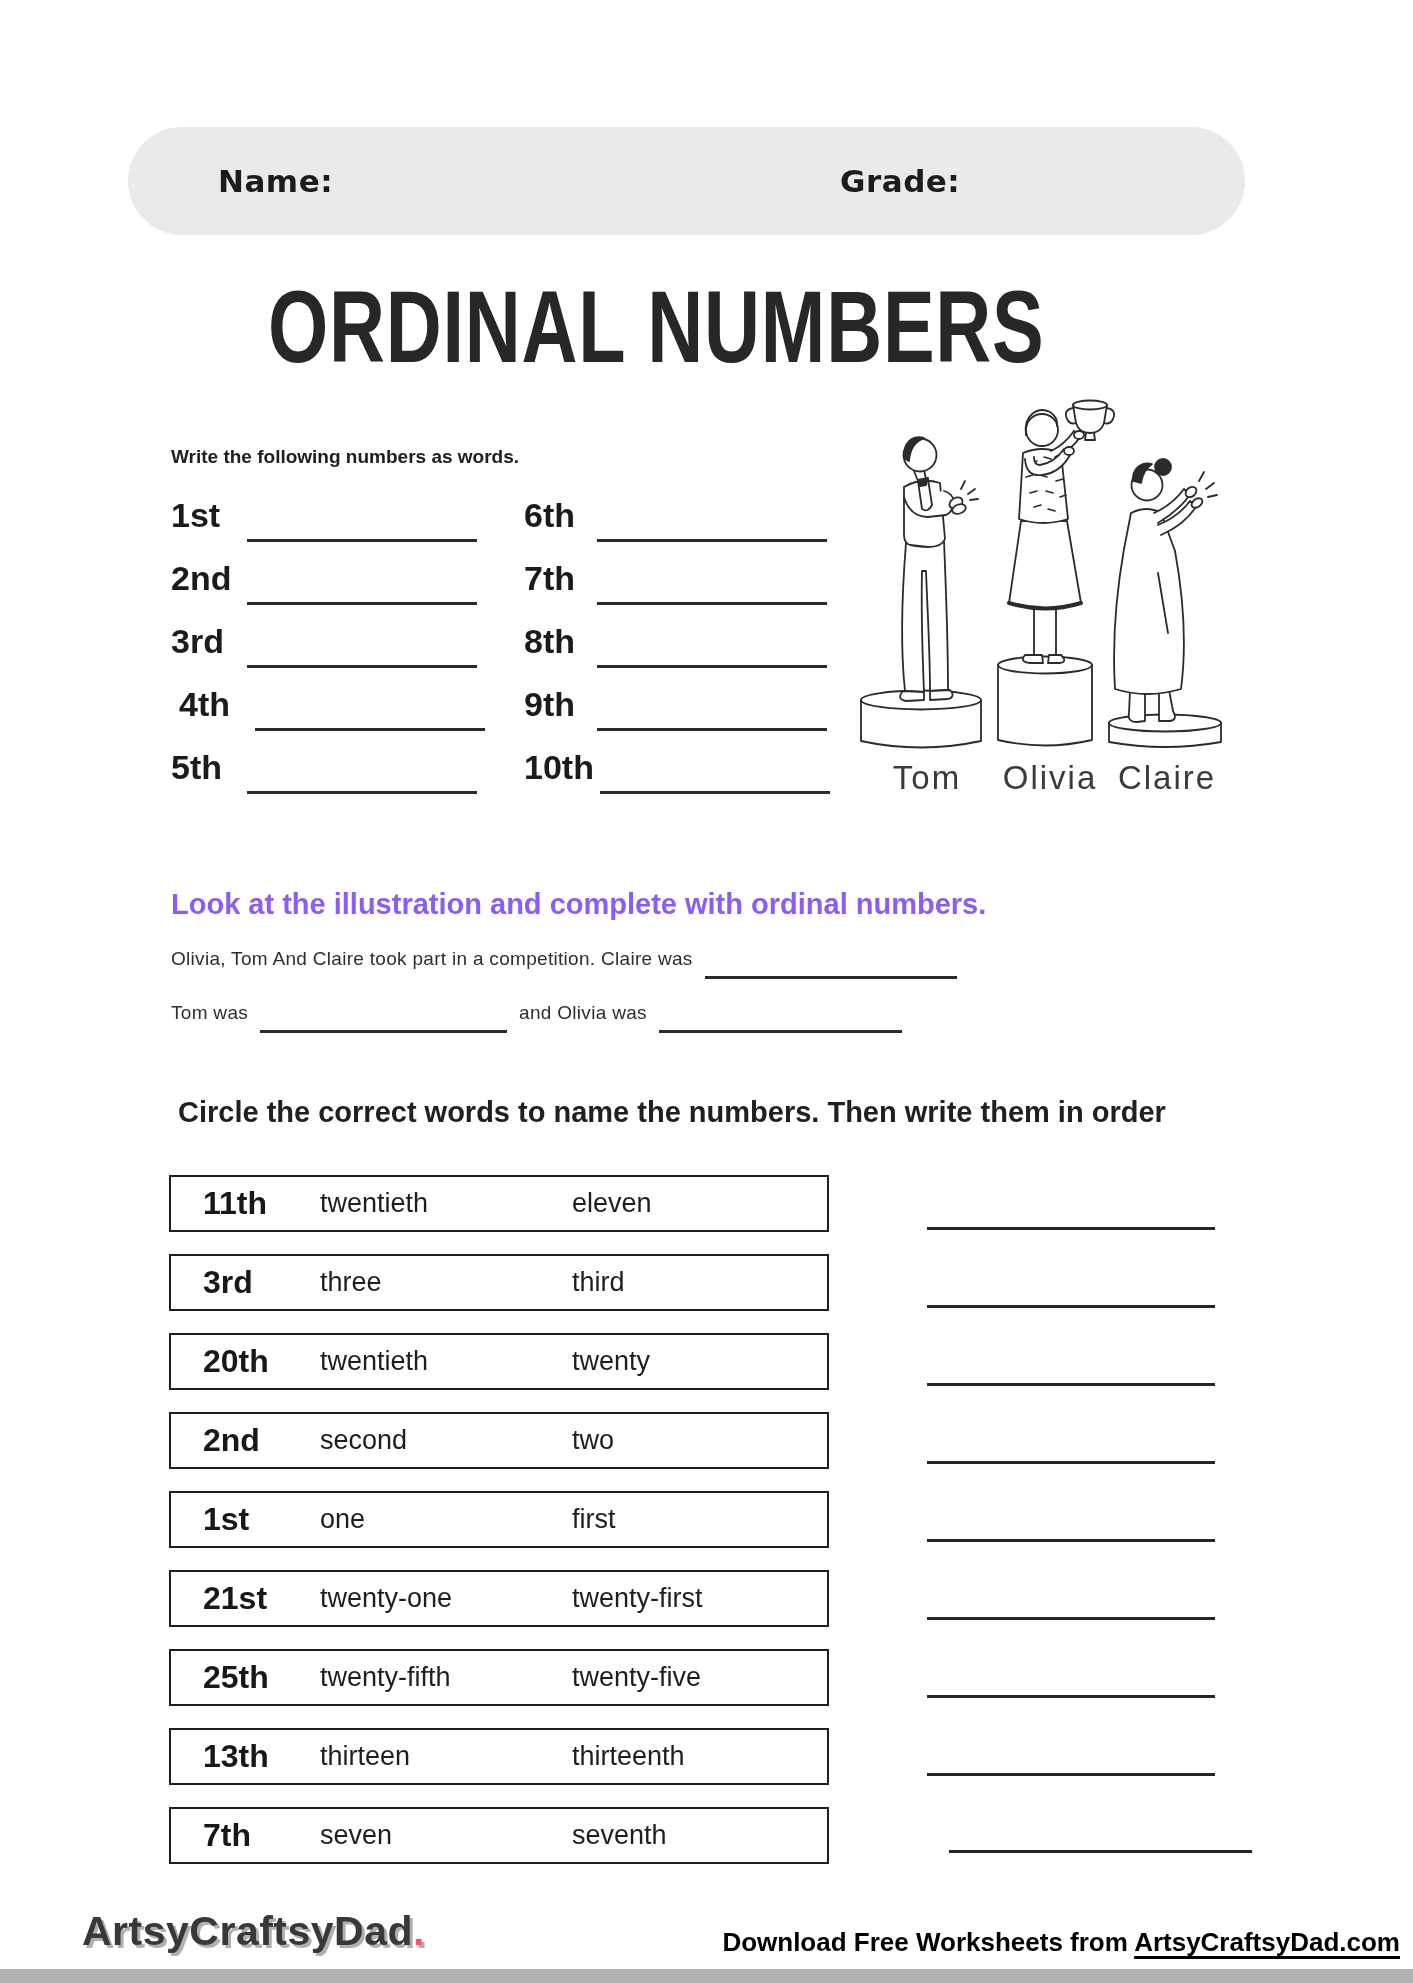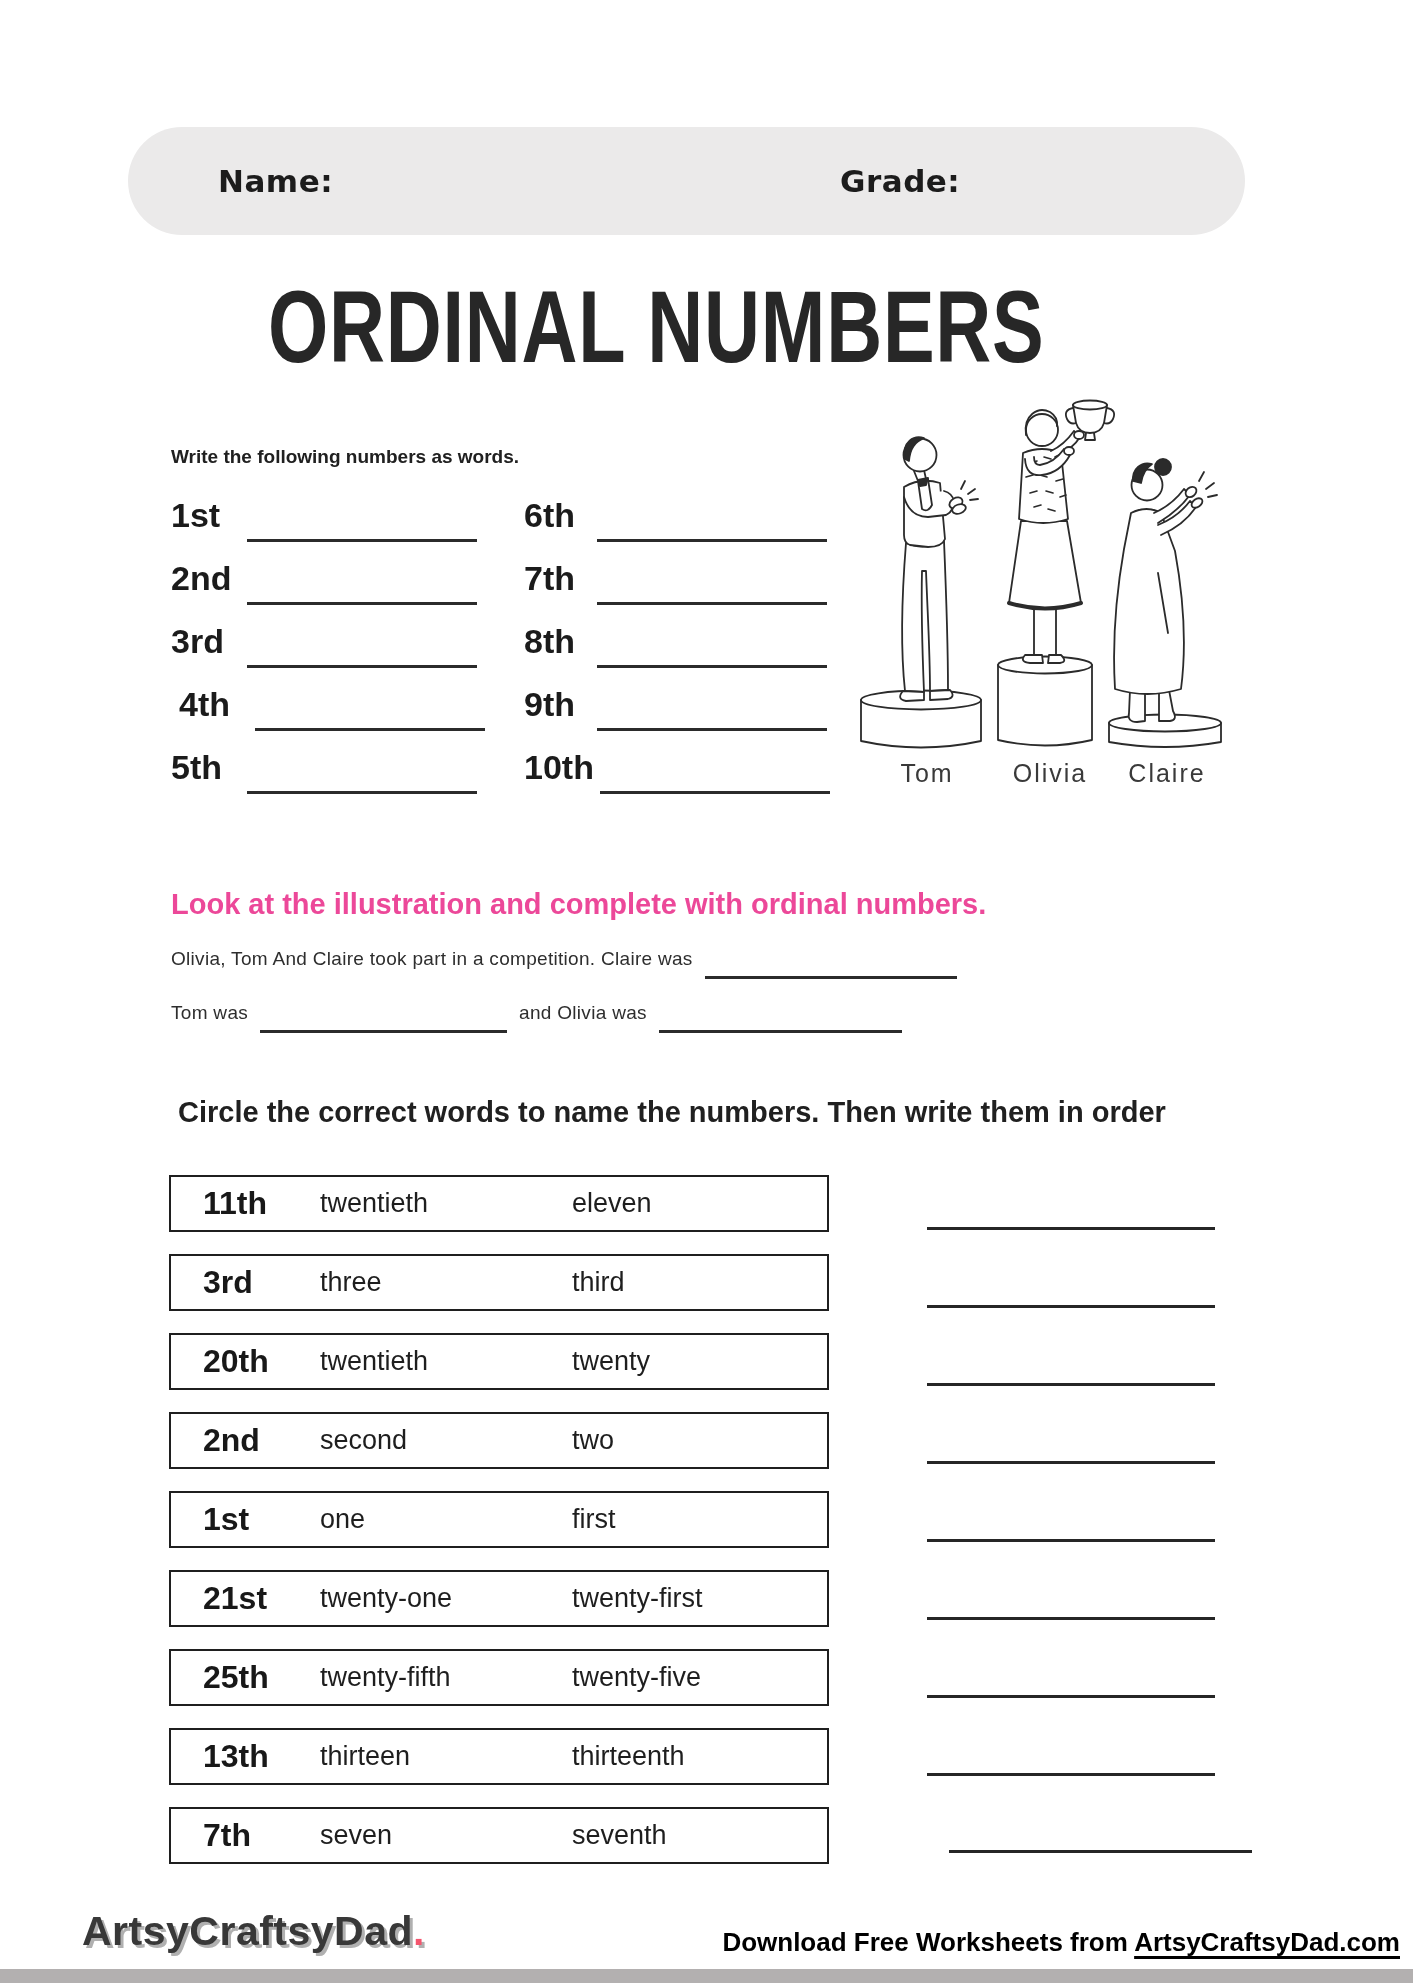--- a/index.html
+++ b/index.html
@@ -23,24 +23,24 @@
   .s1-row{position:absolute;height:46px;display:flex;align-items:flex-end;}
   .s1-row.col-l{left:171px;}
   .s1-row.col-r{left:524px;}
   .s1-label{font-size:34px;font-weight:700;color:#1b1b1b;line-height:1;margin-right:6px;}
   .col-l .s1-label{min-width:70px;}
   .col-r .s1-label{min-width:67px;}
   .s1-line{flex:none;width:230px;border-bottom:3px solid #2b2b2b;margin-bottom:-10px;}
   
   .illustration{position:absolute;left:858px;top:393px;width:410px;height:412px;}
   .illustration svg{position:absolute;left:0;top:0;}
-  .podium-name{position:absolute;top:366px;transform:translateX(-50%);font-size:25px;
+  .podium-name{position:absolute;top:366px;transform:translateX(-50%);font-size:33px;
     color:#3a3a3a;letter-spacing:2px;}
   
-  .s2-instr{position:absolute;left:171px;top:888px;font-size:29px;font-weight:700;color:#ec4899;}
+  .s2-instr{position:absolute;left:171px;top:888px;font-size:29px;font-weight:700;color:#8b5cf6;}
   .s2-line{position:absolute;left:171px;font-size:19px;color:#2e2e2e;letter-spacing:.3px;white-space:nowrap;}
   .s2-line1{top:948px;}
   .s2-line2{top:1002px;}
   .inline-blank{display:inline-block;border-bottom:3px solid #2b2b2b;height:4px;
     margin:0 12px -14px 12px;}
   .blank-1{width:252px;}
   .blank-2a{width:247px;}
   .blank-2b{width:243px;}
   
   .s3-instr{position:absolute;left:178px;top:1096px;font-size:29px;font-weight:700;color:#202020;}

